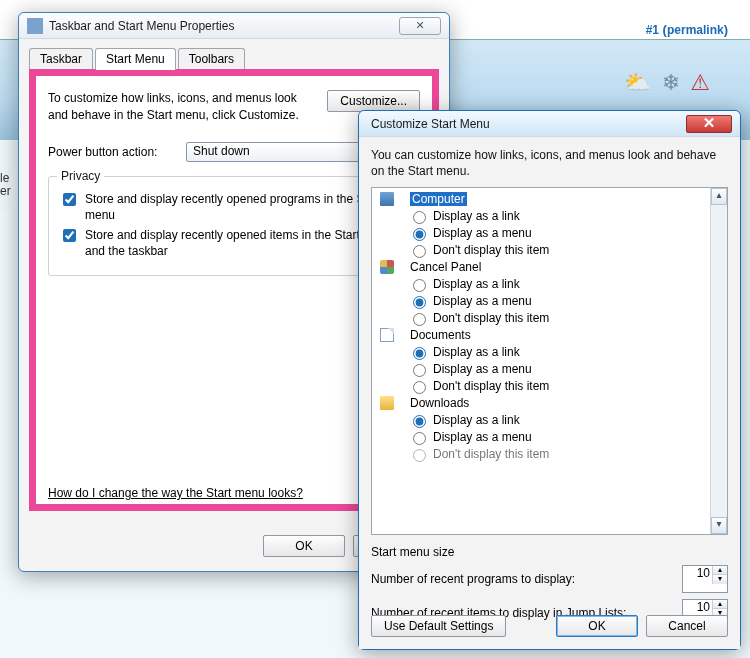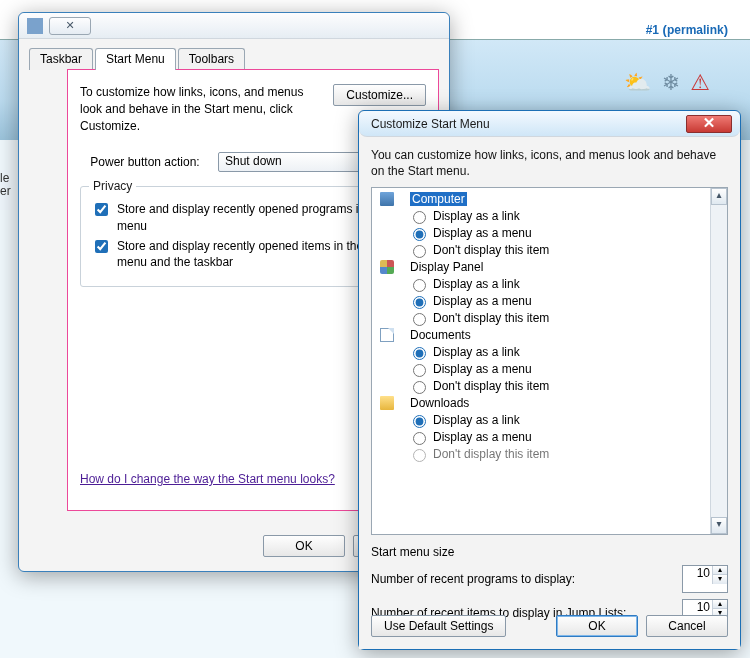--- a/index.html
+++ b/index.html
@@ -25,44 +25,44 @@
   .titlebar .ico { width:16px; height:16px; margin-right:6px; background:#7aa2cc; display:inline-block; }
   .titlebar .ttl { flex:1; color:#1a1a1a; }
   .winclose { width:42px; height:18px; border:1px solid #9aa7b3; border-radius:3px;
               background:linear-gradient(#fdfdfe,#e5ecf3); text-align:center; line-height:14px; color:#4a5a6a; font-size:11px;}
 
   .tabs { padding:8px 10px 0 10px; }
   .tabrow { display:flex; gap:2px; position:relative; top:1px; }
   .tab { padding:3px 10px 4px; border:1px solid #9aa7b3; border-bottom:none; background:#f2f2f2;
          border-radius:3px 3px 0 0; cursor:default; }
   .tab.active { background:#fff; position:relative; z-index:2; }
-  .tabbody { border:1px solid #ec4899; background:#fff; padding:14px 12px 12px; height:442px; position:relative;margin-left:38px;}
+  .tabbody { border:7px solid #ec4899; background:#fff; padding:14px 12px 12px; height:442px; position:relative;}
 
   .row { display:flex; align-items:center; gap:8px; }
   .label { color:#000; }
   .btn { background:linear-gradient(#fefefe,#e7e7e7); border:1px solid #8a99a8; border-radius:2px;
          padding:3px 12px; min-width:72px; text-align:center; cursor:default; }
   .btn.primary { border-color:#2f7bc3; box-shadow:0 0 0 1px #7fb7ea inset; }
 
   .select { flex:1; background:linear-gradient(#fff,#edf1f5); border:1px solid #8a99a8; border-radius:2px;
             padding:1px 18px 11px 6px; height:20px; position:relative; }
   .select::after { content:"▾"; position:absolute; right:5px; top:1px; color:#4a5a6a; font-size:11px;}
 
   .group { border:1px solid #c9d2da; border-radius:3px; padding:10px 10px 12px; margin-top:14px; position:relative;}
   .group .legend { position:absolute; top:-8px; left:8px; background:#fff; padding:0 4px; color:#1a1a1a;}
   .chkrow { display:flex; gap:6px; align-items:flex-start; margin:4px 0; line-height:1.35;}
   input[type=checkbox] { accent-color:#1f6fb8; margin-top:2px; }
 
-  .helplink { position:absolute; left:12px; bottom:24px; color:#4c1d95; text-decoration:underline; cursor:pointer; }
+  .helplink { position:absolute; left:12px; bottom:4px; color:#000000; text-decoration:underline; cursor:pointer; }
 
   .dlg-buttons { position:absolute; right:14px; bottom:14px; display:flex; gap:8px; }
 
   
   .win2 { left:358px; top:110px; width:383px; height:540px; border-color:#1c6fb5; }
-  .win2 .titlebar { background:linear-gradient(#f3f9ff,#cfe6f7);border-radius:8px; }
+  .win2 .titlebar { background:linear-gradient(#f3f9ff,#cfe6f7); }
   .win2 .winclose.red { width:46px; height:18px; border:1px solid #8a2e2e;
         background:linear-gradient(#ef7a74,#c83a34); color:#fff; font-weight:bold; font-size:15px; line-height:14px; border-radius:2px;}
   .win2-body { padding:10px 12px 12px; background:#f3f3f3; height:calc(100% - 26px); position:relative; }
 
   .intro { color:#111; margin-bottom:8px; line-height:1.35; }
 
   .tree-wrap { border:1px solid #9aa7b3; background:#fff; height:348px; display:flex; }
   .tree { flex:1; overflow:hidden; padding:2px 0 2px 4px; }
   .vscroll { width:17px; background:#eef2f6; border-left:1px solid #cfd7df; position:relative; }
   .vscroll .arrow { position:absolute; left:0; right:0; height:17px; text-align:center; font-size:10px; color:#456;
@@ -110,37 +110,38 @@
 <div class="bg-icons">
   <span class="cloud">⛅</span>
   <span class="gear">❄</span>
   <span class="warn">⚠</span>
 </div>
 <div class="left-gap">le<br>er</div>
 
 <div class="win win1">
   <div class="titlebar">
     <span class="ico"></span>
+    <span class="ttl">Taskbar and Start Menu Properties</span>
     <div class="winclose">✕</div>
   </div>
 
   <div class="tabs">
     <div class="tabrow">
       <div class="tab">Taskbar</div>
       <div class="tab active">Start Menu</div>
       <div class="tab">Toolbars</div>
     </div>
     <div class="tabbody">
       <div class="row" style="align-items:flex-start;">
         <div class="label" style="flex:1; line-height:1.4;">To customize how links, icons, and menus look and behave in the Start menu, click Customize.</div>
         <div class="btn" style="min-width:90px;">Customize...</div>
       </div>
 
       <div class="row" style="margin-top:18px;">
-        <div class="label" style="width:130px;text-align:center;">Power button action:</div>
+        <div class="label" style="width:130px;">Power button action:</div>
         <div class="select">
           <span>Shut down</span>
         </div>
       </div>
 
       <div class="group">
         <div class="legend">Privacy</div>
         <div class="chkrow">
           <input type="checkbox" checked="" style="">
           <span>Store and display recently opened programs in the Start menu</span>
@@ -190,21 +191,21 @@
                 <input type="radio" name="r-computer" style="">
                 <span>Don't display this item</span>
               </div>
           </div>
         </div>
 
 
         <div class="node">
           <div class="node-h">
             <span class="ico16 ico-cp"></span>
-            <span>Display Panel</span>
+            <span>Cancel Panel</span>
           </div>
           <div class="kids">
             <div class="optrow">
                 <input type="radio" name="r-cp" style="">
                 <span>Display as a link</span>
               </div>
             <div class="optrow">
                 <input type="radio" name="r-cp" checked="" style="">
                 <span>Display as a menu</span>
               </div>

